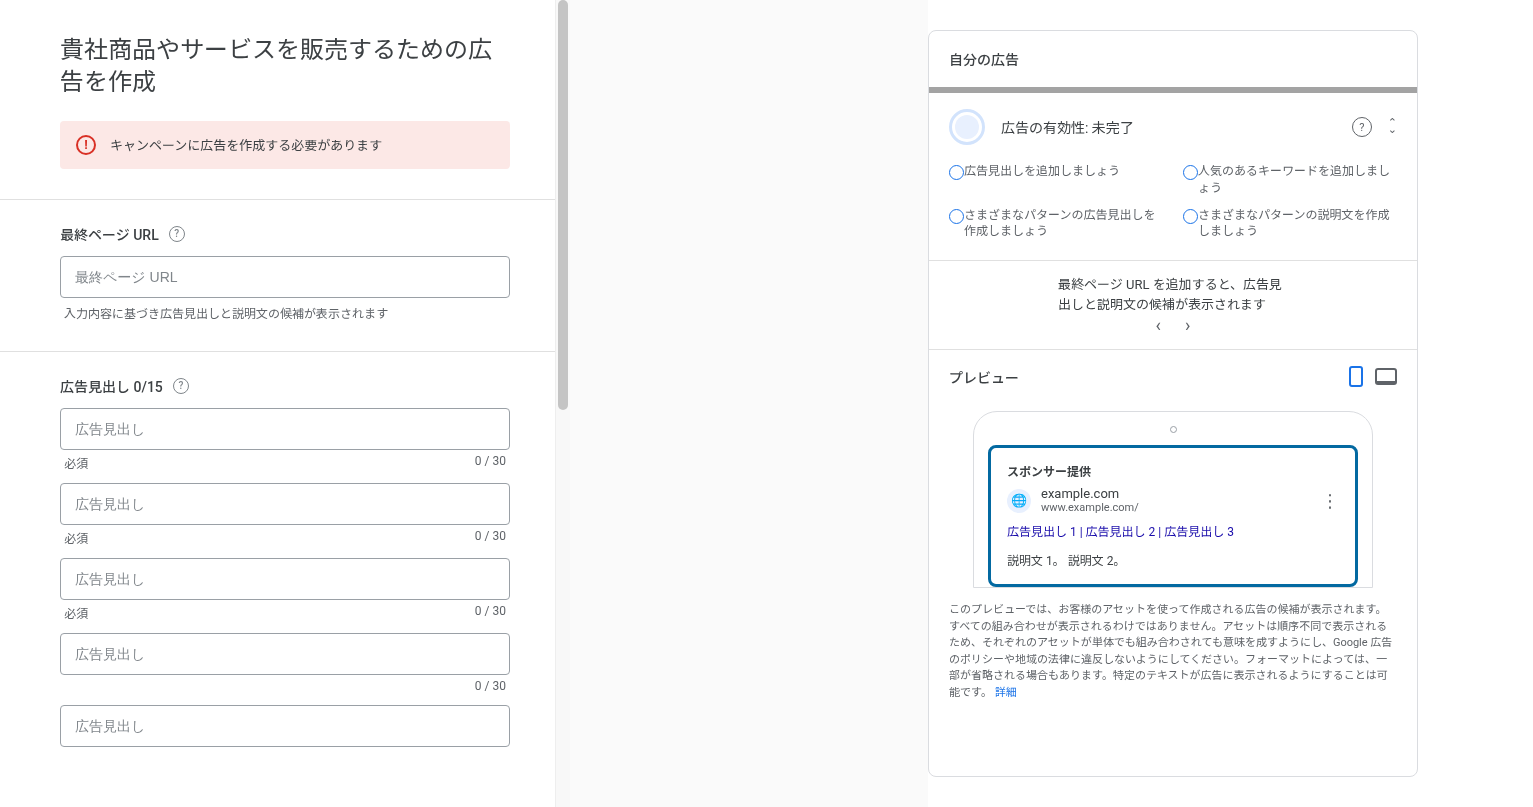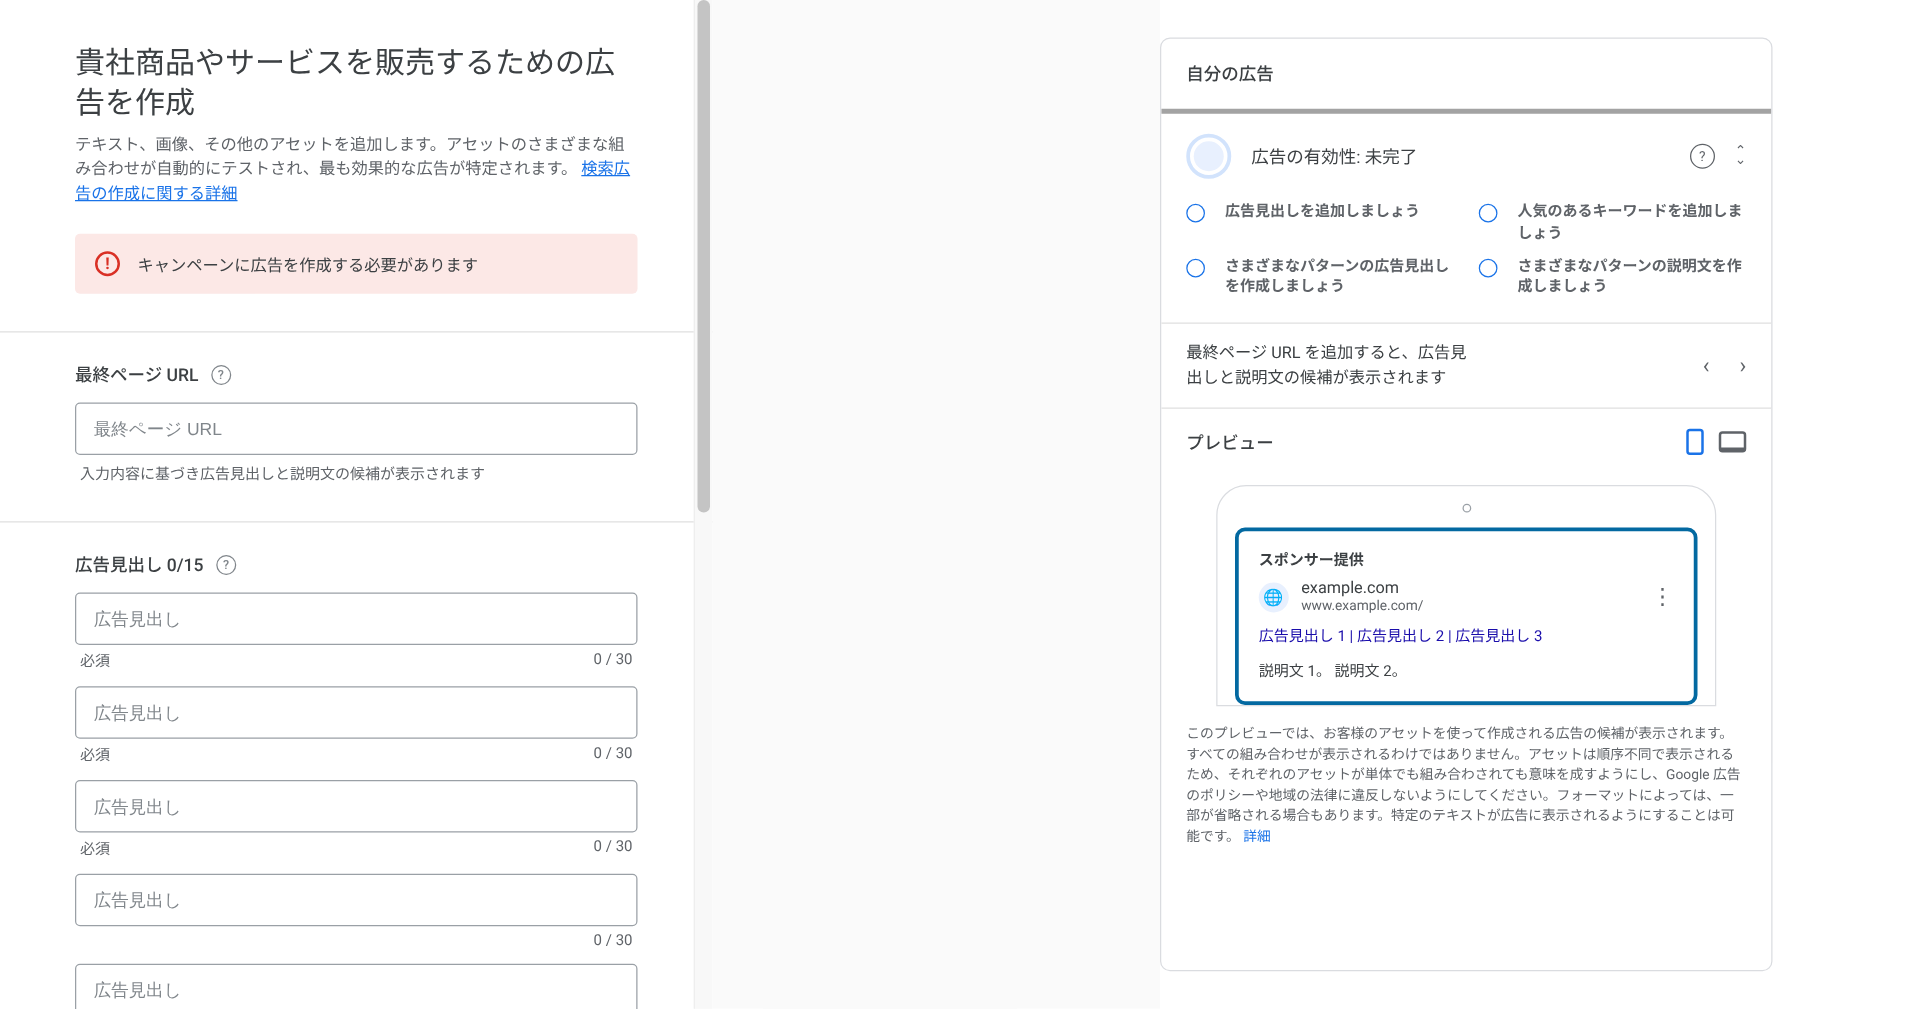--- a/index.html
+++ b/index.html
@@ -135,21 +135,21 @@
 .hint-row {
   display: flex;
   justify-content: space-between;
   font-size: 12px;
   color: #5f6368;
   padding: 4px 4px 0 4px;
 }
 .headline-group { margin-bottom: 12px; }
 .right-header {
   padding: 18px 20px;
-  border-bottom: 4px solid #a3a3a3;
+  border-bottom: 6px solid #a3a3a3;
   font-size: 14px;
   font-weight: 500;
 }
 .strength-row {
   padding: 16px 20px 10px 20px;
   display: flex;
   align-items: center;
 }
 .strength-circle {
   width: 36px; height: 36px;
@@ -187,35 +187,36 @@
   cursor: pointer;
   display: flex;
   flex-direction: column;
 }
 .suggestions {
   display: grid;
   grid-template-columns: 1fr 1fr;
   gap: 10px 20px;
   padding: 8px 20px 20px 20px;
 }
-.sugg-item { display: flex; align-items: flex-start; gap: 16px; font-weight: bold; }
+.sugg-item { display: flex; align-items: flex-start; gap: 0; }
 .sugg-circle {
   width: 15px; height: 15px;
   border: 1.7px solid #1a73e8;
   border-radius: 50%;
   flex-shrink: 0;
   margin-top: 2px;
 }
 .sugg-text { font-size: 12px; color: #5f6368; line-height:1.4; }
 .url-hint-row {
   border-top: 1px solid #e0e0e0;
   padding: 14px 20px;
   display: flex;
   align-items: center;
   justify-content: space-between;
+  flex-direction: column;
 }
 .url-hint-text { font-size: 13px; color: #3c4043; line-height:1.5; max-width: 230px;}
 .nav-arrows { display:flex; gap:24px; color:#5f6368; font-size:18px;}
 .nav-arrows span { cursor:pointer; }
 .preview-row {
   border-top: 1px solid #e0e0e0;
   padding: 16px 20px 8px 20px;
   display: flex;
   align-items: center;
 }
@@ -264,23 +265,20 @@
 }
 .disclaimer a{color:#1a73e8;text-decoration:none;}
 </style>
 </head>
 <body>
 
 <div class="app">
   <div class="left-pane">
     <div class="left-inner">
       <h1 class="title">貴社商品やサービスを販売するための広告を作成</h1>
-      <p class="subtitle">
-        <span>テキスト、画像、その他のアセットを追加します。アセットのさまざまな組み合わせが自動的にテストされ、最も効果的な広告が特定されます。 </span><a href="#">検索広告の作成に関する詳細</a>
-      </p>
 
       <div class="alert">
         <div class="alert-icon">!</div>
         <div class="alert-text">キャンペーンに広告を作成する必要があります</div>
       </div>
 
       <hr class="section-divider">
 
       <div class="field-label-row">
         <span>最終ページ URL</span>

